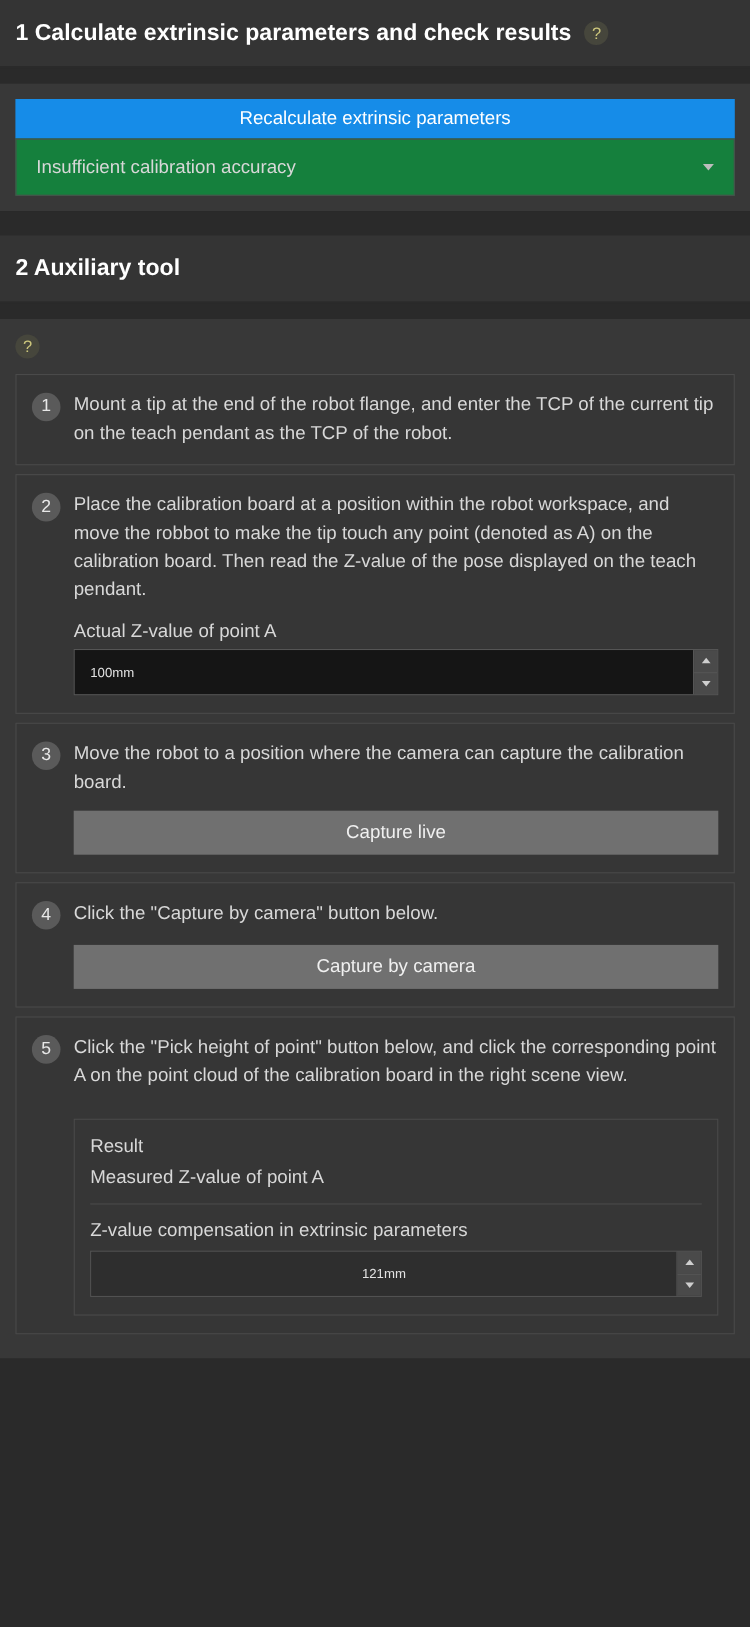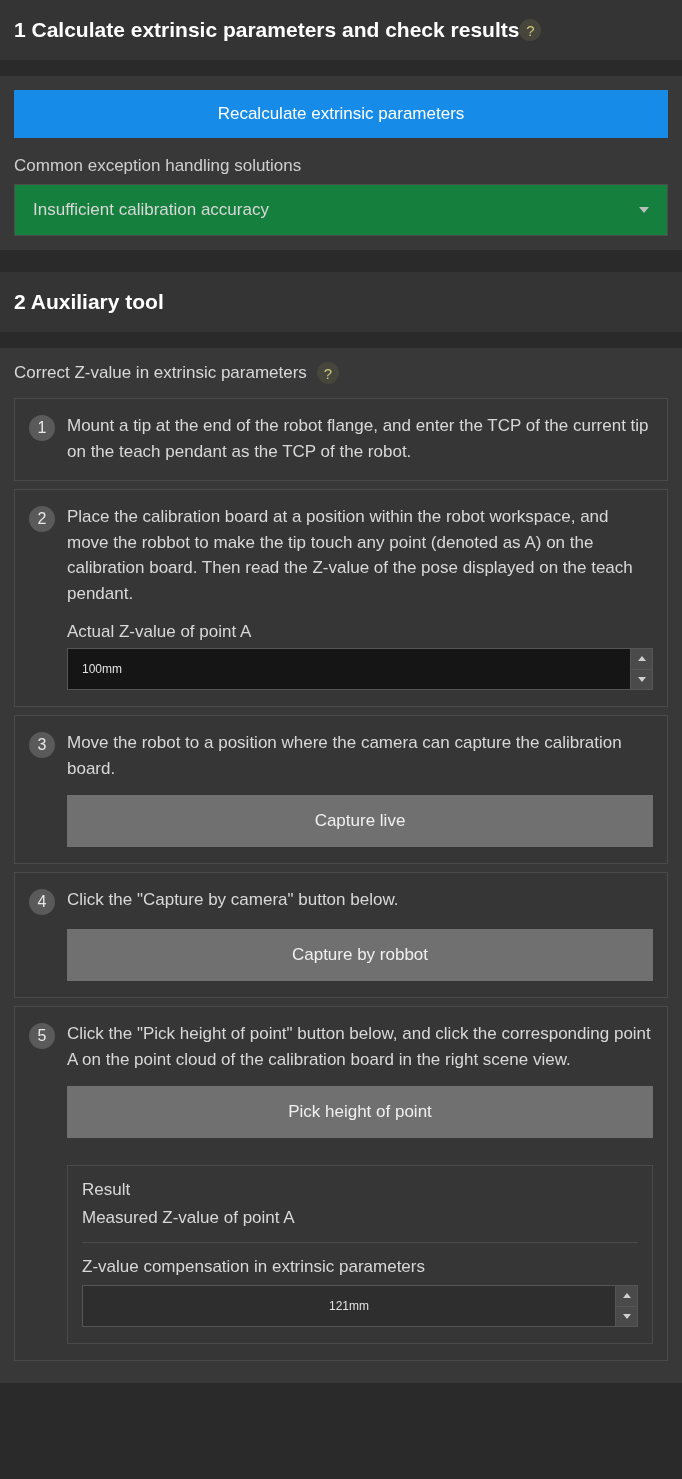--- a/index.html
+++ b/index.html
@@ -11,21 +11,21 @@
     font-size: 17px;
   }
   .section-header {
     background: #343434;
     padding: 18px 14px;
     font-weight: 700;
     color: #ffffff;
     font-size: 21px;
     display: flex;
     align-items: center;
-    gap: 0;
+    gap: 12px;
     border-bottom: 2px solid #2a2a2a;
   }
   .help-badge {
     width: 22px;
     height: 22px;
     background: #46463c;
     color: #ccc67c;
     border-radius: 50%;
     display: inline-flex;
     align-items: center;
@@ -42,21 +42,21 @@
   .gap { height: 22px; background: #2a2a2a; }
   .gap-sm { height: 14px; background: #2a2a2a; }
 
   .btn-primary {
     display: flex;
     align-items: center;
     justify-content: center;
     background: #168ce8;
     color: #fff;
     border: none;
-    height: 48px;
+    height: 36px;
     width: 100%;
     font-size: 17px;
     cursor: pointer;
   }
 
   .label-row {
     margin-top: 18px;
     margin-bottom: 8px;
     color: #cfcfcf;
   }
@@ -157,21 +157,21 @@
     border-top: 5px solid #cfcfcf;
   }
 
   .btn-secondary {
     display: flex;
     align-items: center;
     justify-content: center;
     background: #707070;
     color: #f0f0f0;
     border: none;
-    height: 52px;
+    height: 40px;
     width: 100%;
     font-size: 17px;
     cursor: pointer;
     margin-top: 14px;
   }
 
   .result-box {
     border: 1px solid #4a4a4a;
     padding: 14px 14px 16px 14px;
     margin-top: 27px;
@@ -188,40 +188,38 @@
 <div class="section-header">
   <span>1 Calculate extrinsic parameters and check results</span>
   <span class="help-badge">?</span>
 </div>
 
 <div class="gap-sm"></div>
 
 <div class="section-body">
   <button class="btn-primary">Recalculate extrinsic parameters</button>
 
-  <div class="label-row">Common exception handling solutions</div>
 
   <div class="dropdown">
     <span>Insufficient calibration accuracy</span>
     <span class="triangle-down"></span>
   </div>
 </div>
 
 <div class="gap"></div>
 
 <div class="section-header">
   <span>2 Auxiliary tool</span>
 </div>
 
 <div class="gap-sm"></div>
 
 <div class="section-body">
 
   <div class="subhead-row">
-    <span>Correct Z-value in extrinsic parameters</span>
     <span class="help-badge">?</span>
   </div>
 
   <div class="step">
     <div class="step-row">
       <span class="step-badge">1</span>
       <div class="step-text">Mount a tip at the end of the robot flange, and enter the TCP of the current tip on the teach pendant as the TCP of the robot.</div>
     </div>
   </div>
 
@@ -255,31 +253,30 @@
       <button class="btn-secondary">Capture live</button>
     </div>
   </div>
 
   <div class="step">
     <div class="step-row">
       <span class="step-badge">4</span>
       <div class="step-text">Click the "Capture by camera" button below.</div>
     </div>
     <div class="step-content">
-      <button class="btn-secondary">Capture by robbot</button>
+      <button class="btn-secondary">Capture by camera</button>
     </div>
   </div>
 
   <div class="step">
     <div class="step-row">
       <span class="step-badge">5</span>
       <div class="step-text">Click the "Pick height of point" button below, and click the corresponding point A on the point cloud of the calibration board in the right scene view.</div>
     </div>
     <div class="step-content">
-      <button class="btn-secondary">Pick height of point</button>
 
       <div class="result-box">
         <div>Result</div>
         <div style="margin-top:8px">Measured Z-value of point A</div>
         <hr class="hr">
         <div>Z-value compensation in extrinsic parameters</div>
         <div class="spinbox" style="margin-top:8px">
           <input class="spinbox-input light" value="121mm" style="">
           <div class="spinbox-btns">
             <div class="spin-btn">

